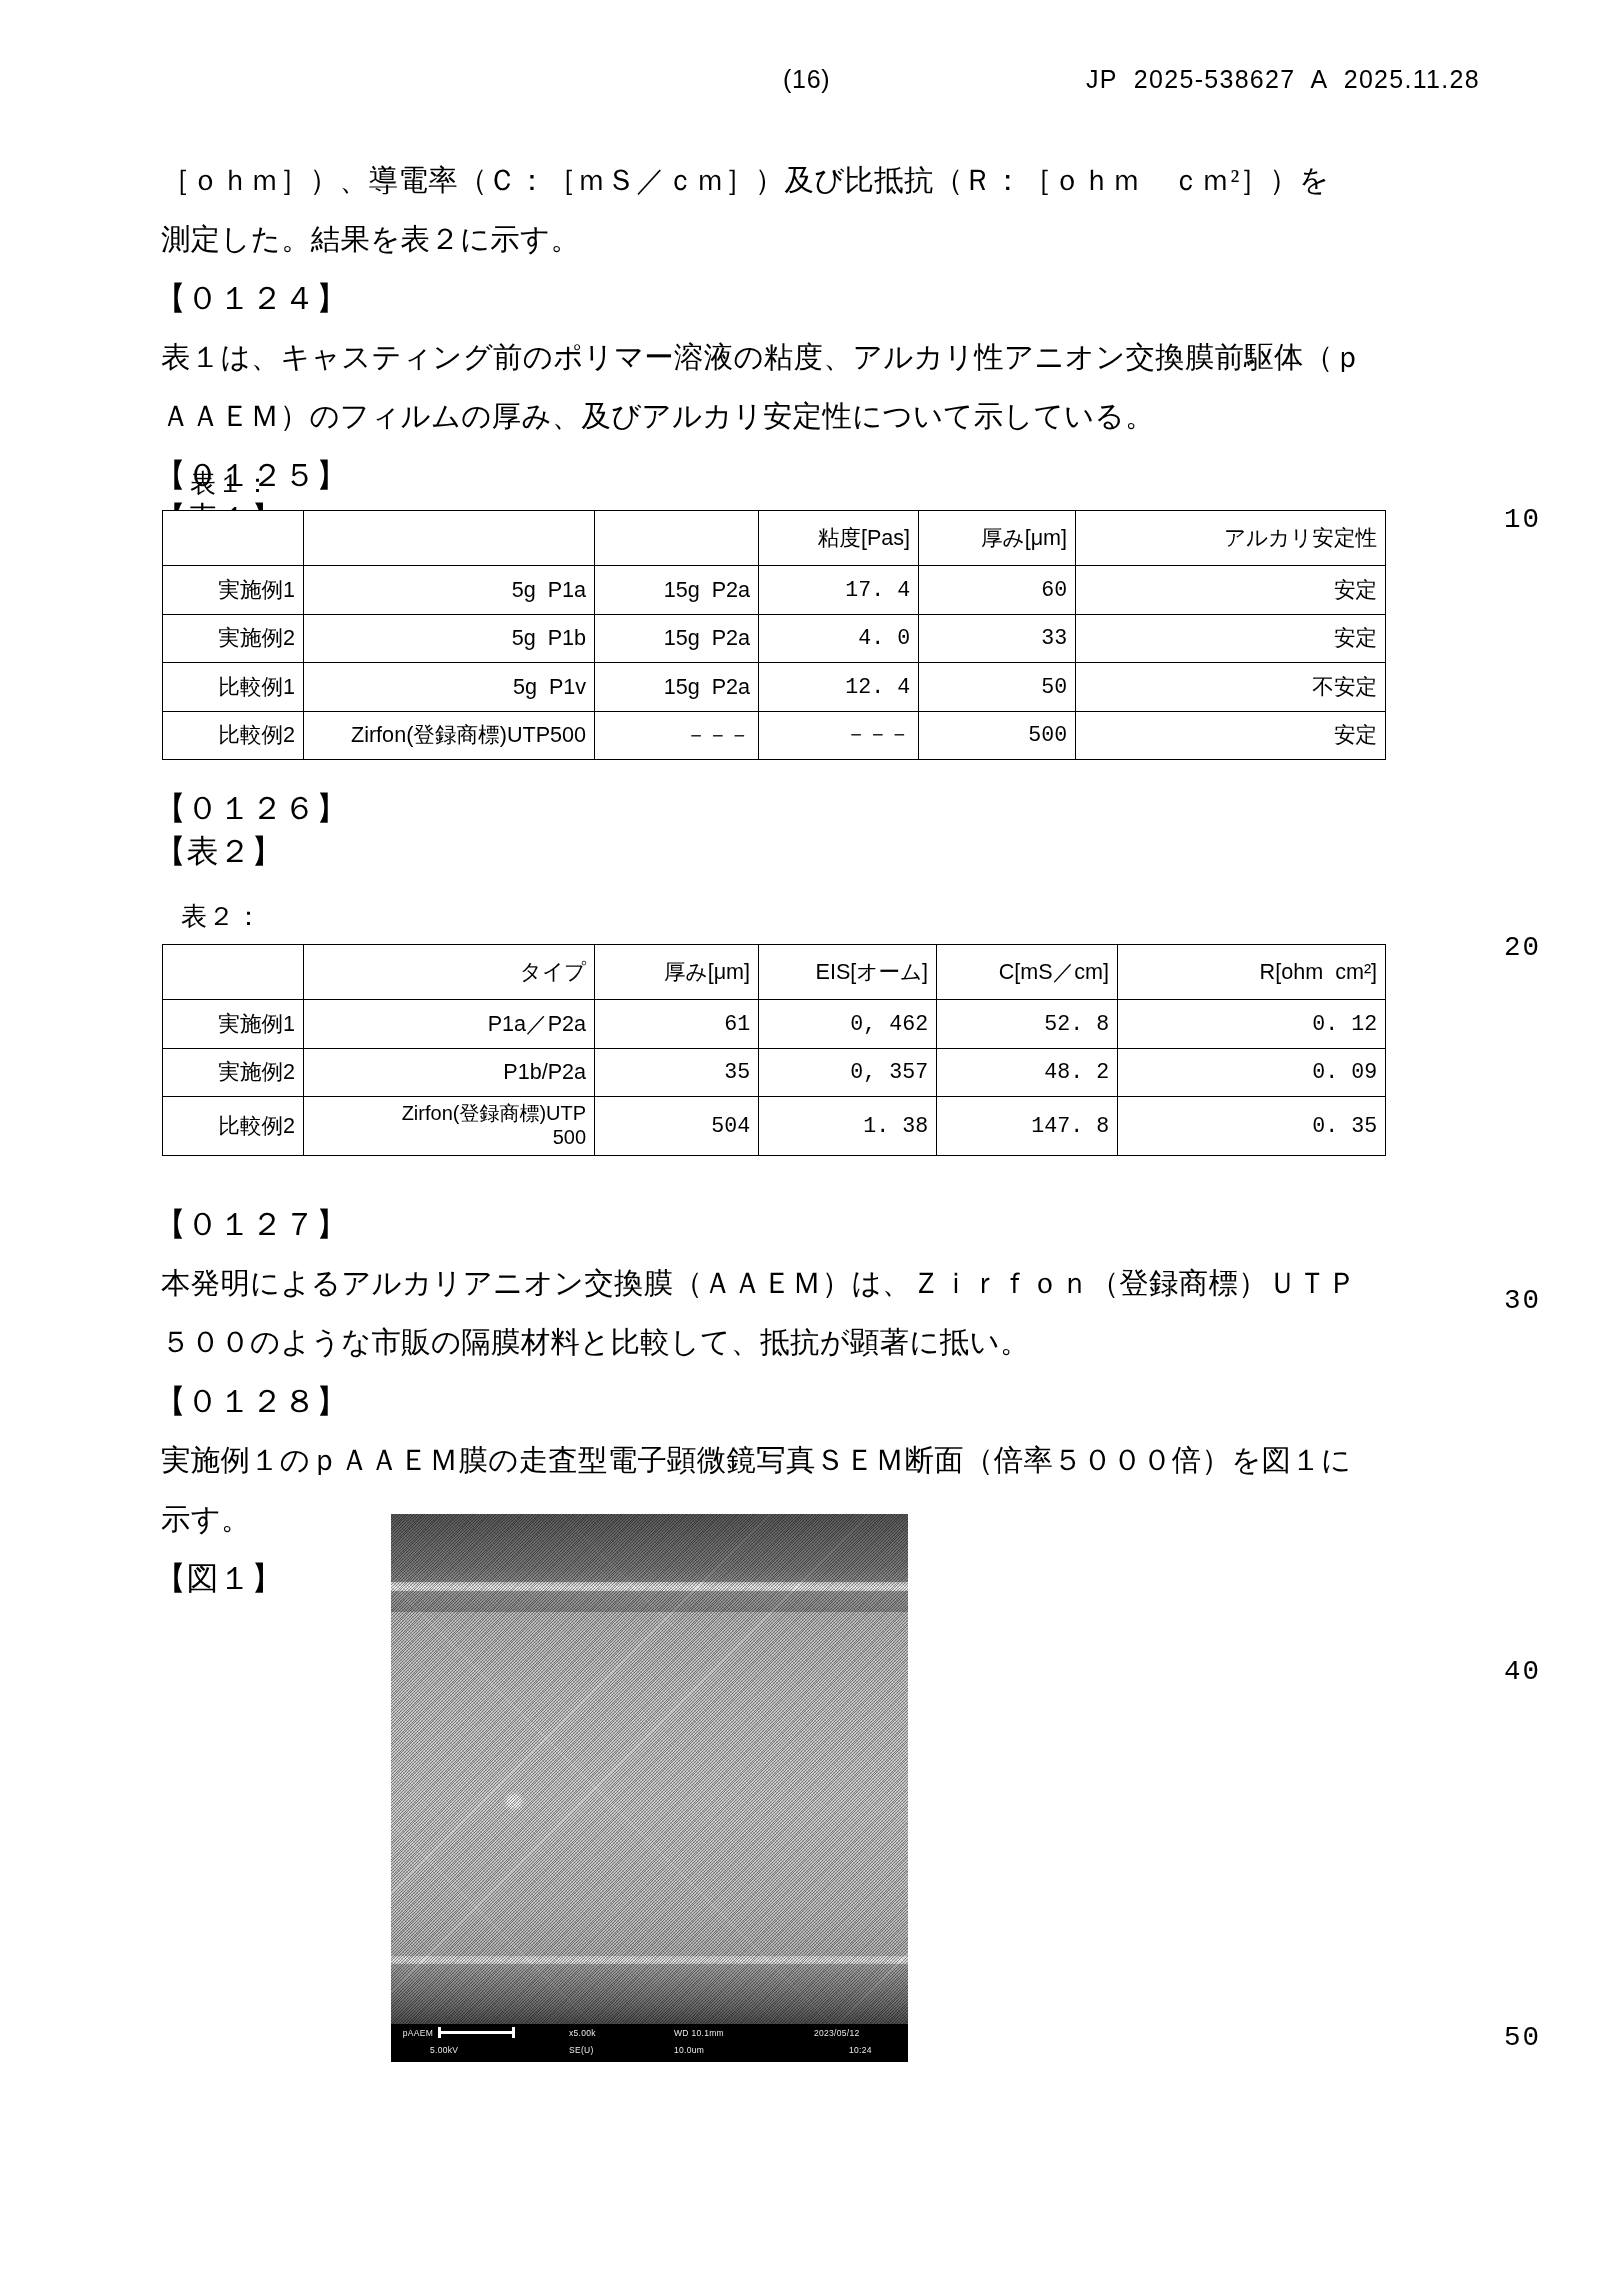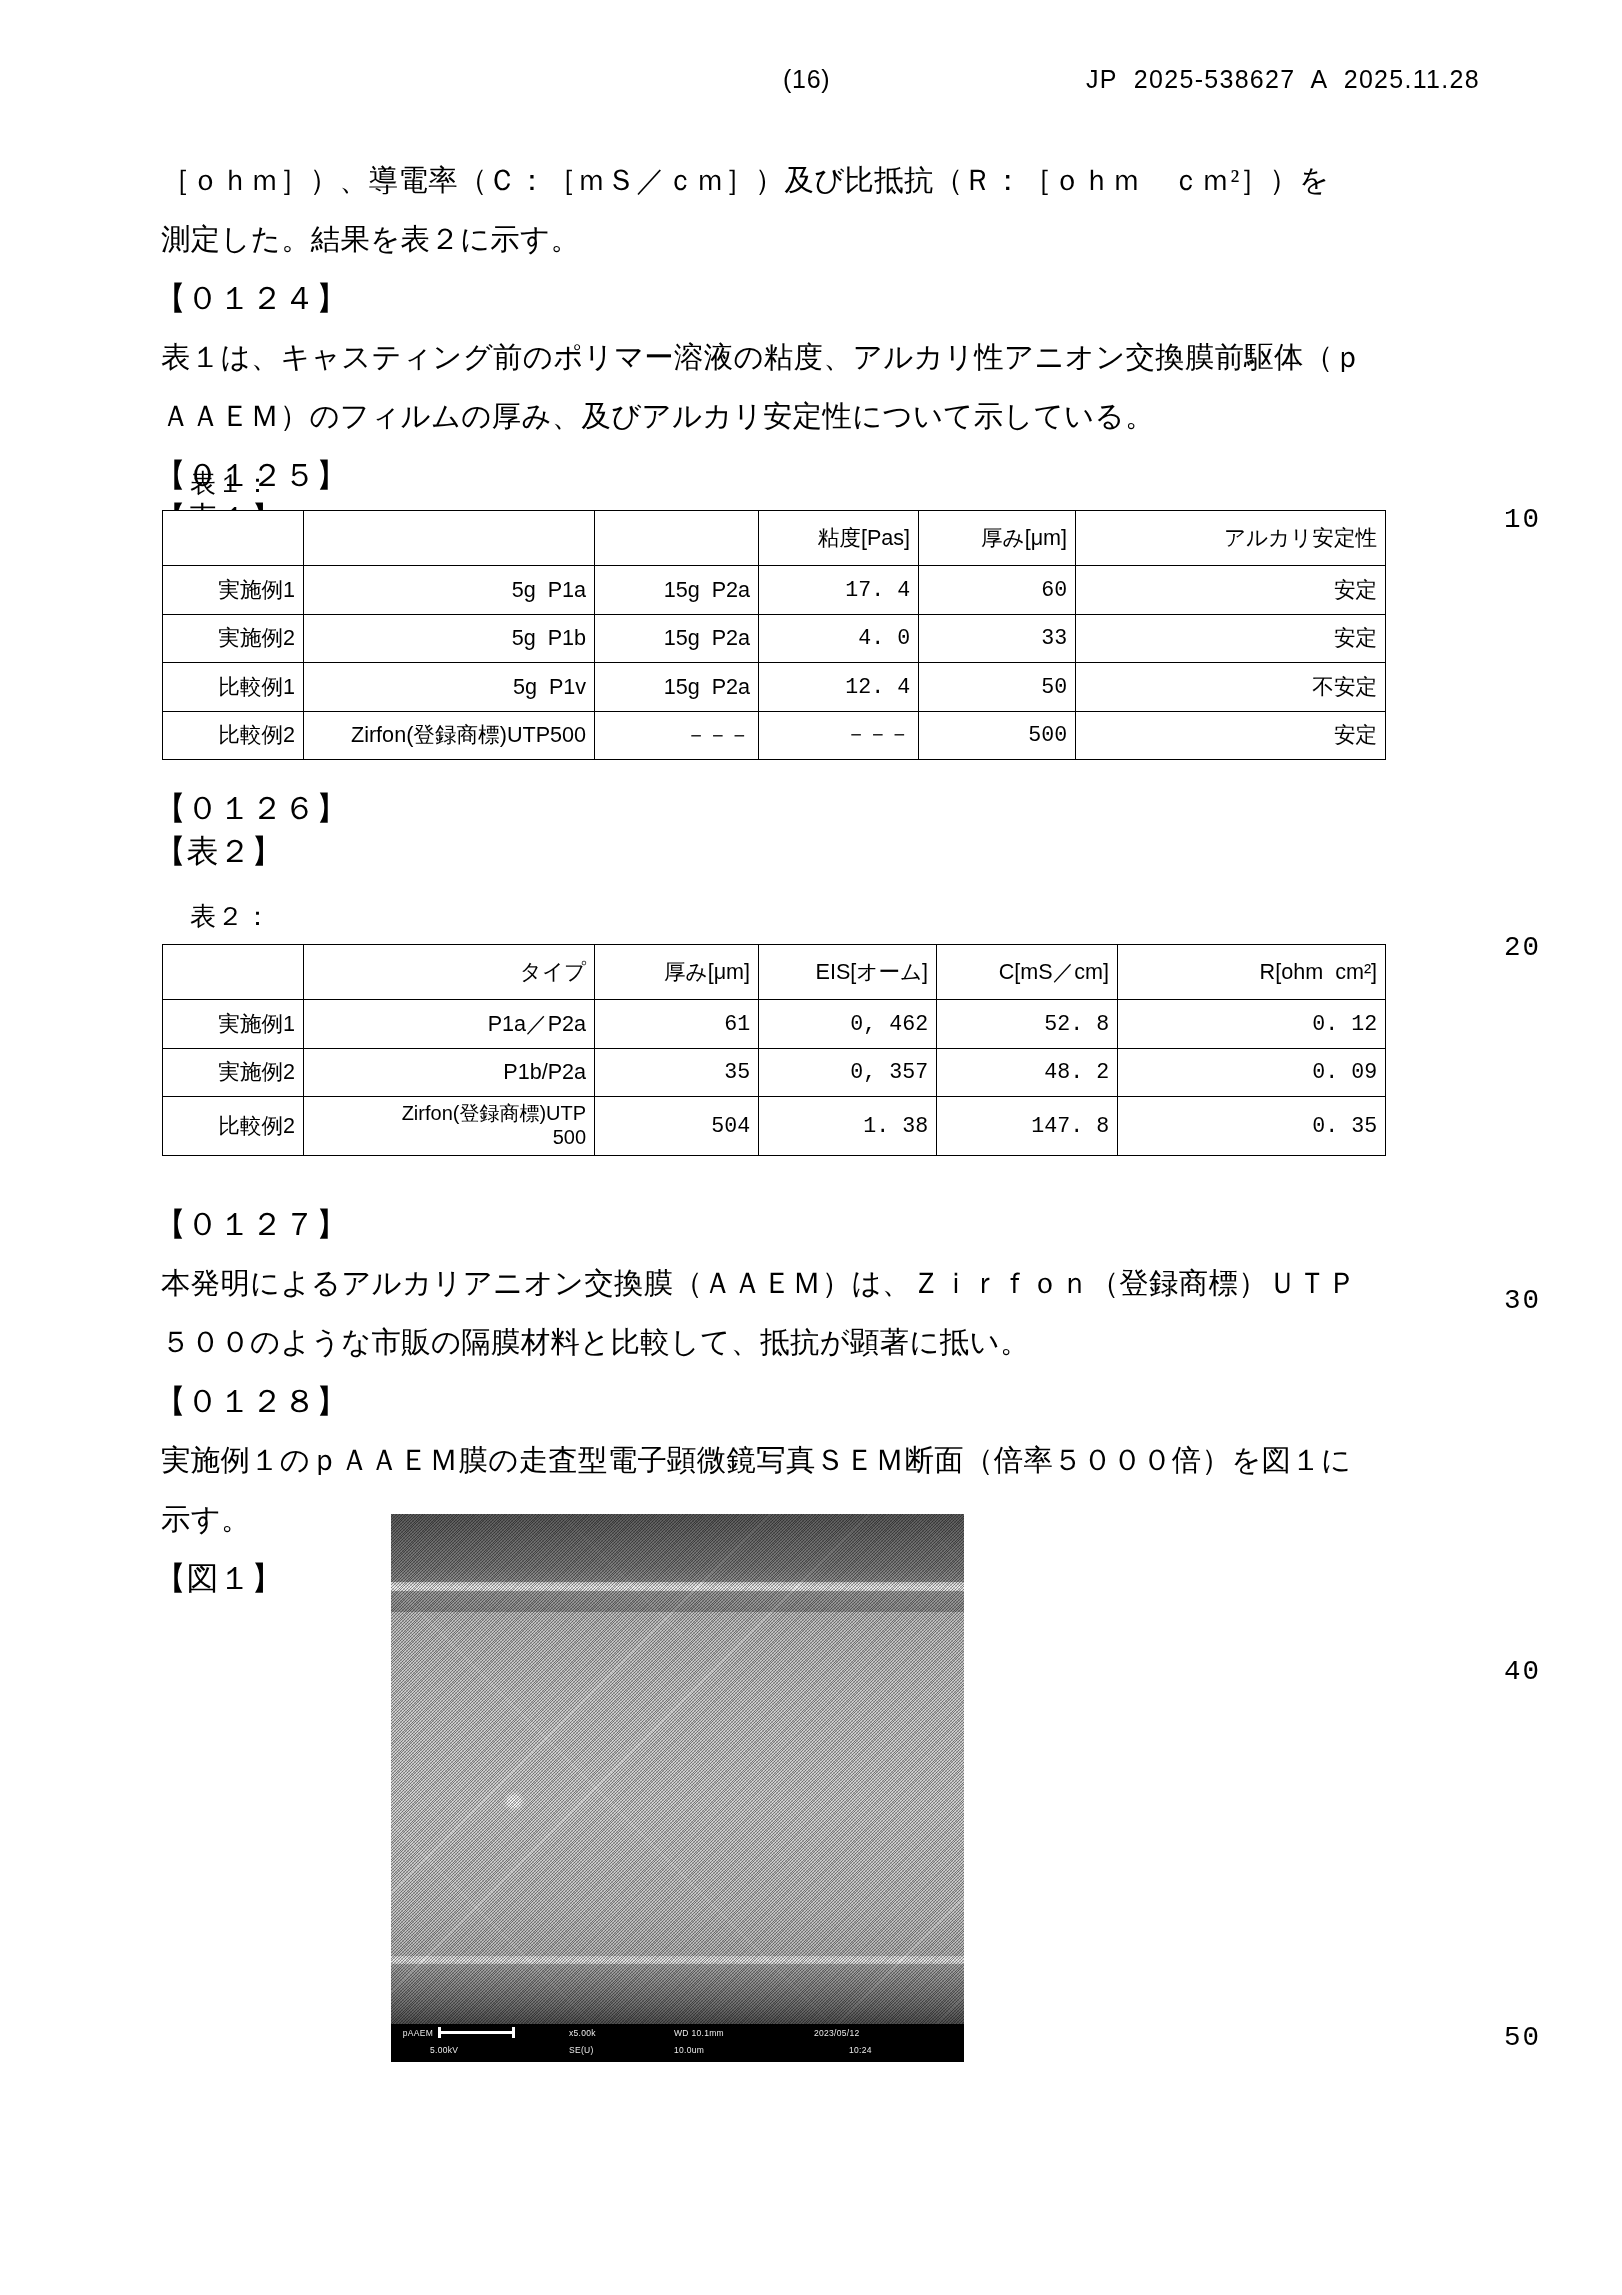--- a/index.html
+++ b/index.html
@@ -107,28 +107,28 @@
   }
   table.pat tbody td {
     height: 37px;
   }
   table.pat td.num {
     font-family: "Liberation Mono", "DejaVu Sans Mono", monospace;
   }
   .t1 { left: 162px; top: 510px; width: 1222px; }
   .t2 { left: 162px; top: 944px; width: 1222px; }
   .cap1 { left: 190px; top: 466px; }
-  .cap2 { left: 190px; top: 899px; }
+  .cap2 { left: 181px; top: 899px; }
 
   
   .sem-fig {
     position: absolute;
     left: 391px;
     top: 1514px;
-    width: 573px;
+    width: 517px;
     height: 548px;
     overflow: hidden;
     background: #a21caf;
   }
   .sem-layer { position: absolute; left: 0; width: 100%; }
   .sem-top {
     top: 0; height: 71px;
     background: linear-gradient(180deg,#5a5a5a 0%,#6d6d6d 40%,#7a7a7a 75%,#8f8f8f 100%);
   }
   .sem-gap {

